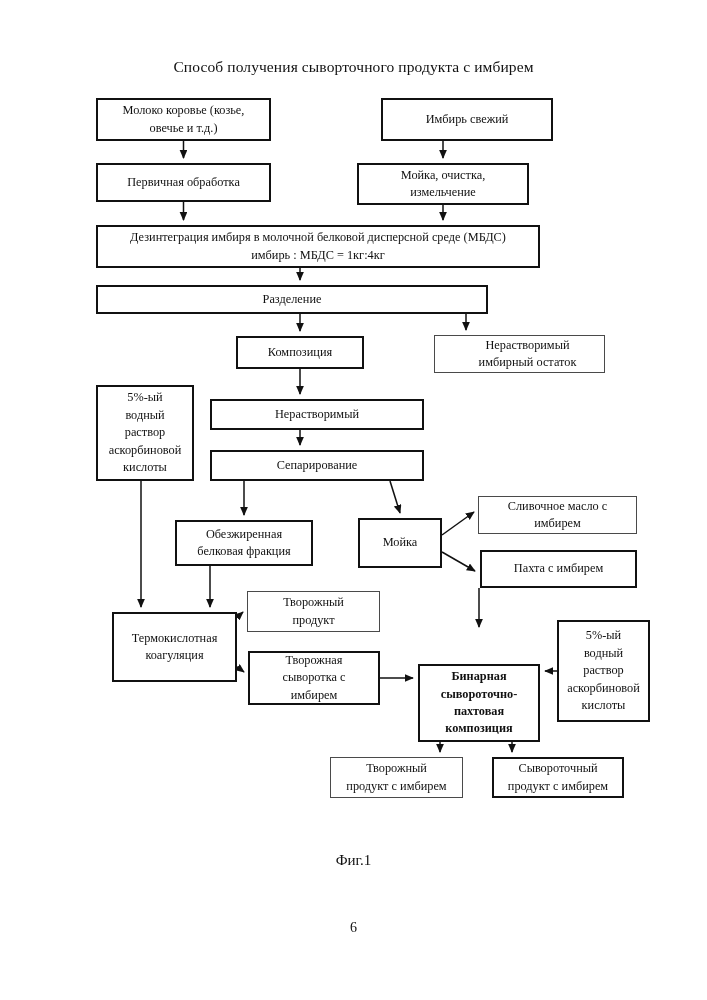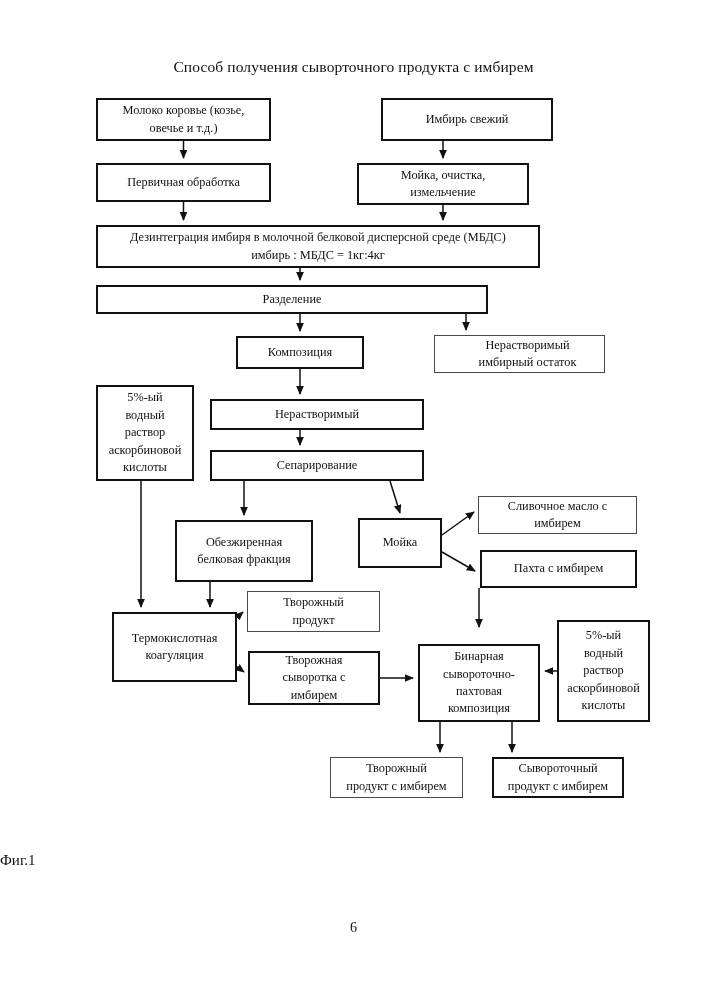--- a/index.html
+++ b/index.html
@@ -27,20 +27,21 @@
     text-align: center;
     font-size: 15.5px;
     letter-spacing: 0.1px;
     color: #111;
   }
   .figure-caption {
     position: absolute;
     left: 0;
     top: 852px;
     width: 707px;
+    text-align: center;
     font-size: 15px;
     color: #111;
   }
   .page-number {
     position: absolute;
     left: 0;
     top: 920px;
     width: 707px;
     text-align: center;
     font-size: 14px;
@@ -154,21 +155,21 @@
 раствор
 аскорбиновой
 кислоты</span>
       </div>
       <div class="node thick" style="left: 210px; top: 399px; width: 214px; height: 31px;">
         <span class="node-label">Нерастворимый</span>
       </div>
       <div class="node thick" style="left: 210px; top: 450px; width: 214px; height: 31px; text-align: center;">
         <span class="node-label">Сепарирование</span>
       </div>
-      <div class="node thick" style="left: 175px; top: 520px; width: 138px; height: 62px;">
+      <div class="node thick" style="left: 175px; top: 520px; width: 138px; height: 46px;">
         <span class="node-label">Обезжиренная
 белковая фракция</span>
       </div>
       <div class="node thick" style="left: 358px; top: 518px; width: 84px; height: 50px;">
         <span class="node-label">Мойка</span>
       </div>
       <div class="node thin" style="left: 478px; top: 496px; width: 159px; height: 38px;">
         <span class="node-label">Сливочное масло с
 имбирем</span>
       </div>
@@ -181,21 +182,21 @@
       </div>
       <div class="node thin" style="left: 247px; top: 591px; width: 133px; height: 41px;">
         <span class="node-label">Творожный
 продукт</span>
       </div>
       <div class="node thick" style="left: 248px; top: 651px; width: 132px; height: 54px;">
         <span class="node-label">Творожная
 сыворотка с
 имбирем</span>
       </div>
-      <div class="node thick" style="left: 418px; top: 644px; width: 122px; height: 78px;">
+      <div class="node thick" style="left: 418px; top: 664px; width: 122px; height: 78px; font-weight: bold;">
         <span class="node-label">Бинарная
 сывороточно-
 пахтовая
 композиция</span>
       </div>
       <div class="node thick" style="left: 557px; top: 620px; width: 93px; height: 102px;">
         <span class="node-label">5%-ый
 водный
 раствор
 аскорбиновой

